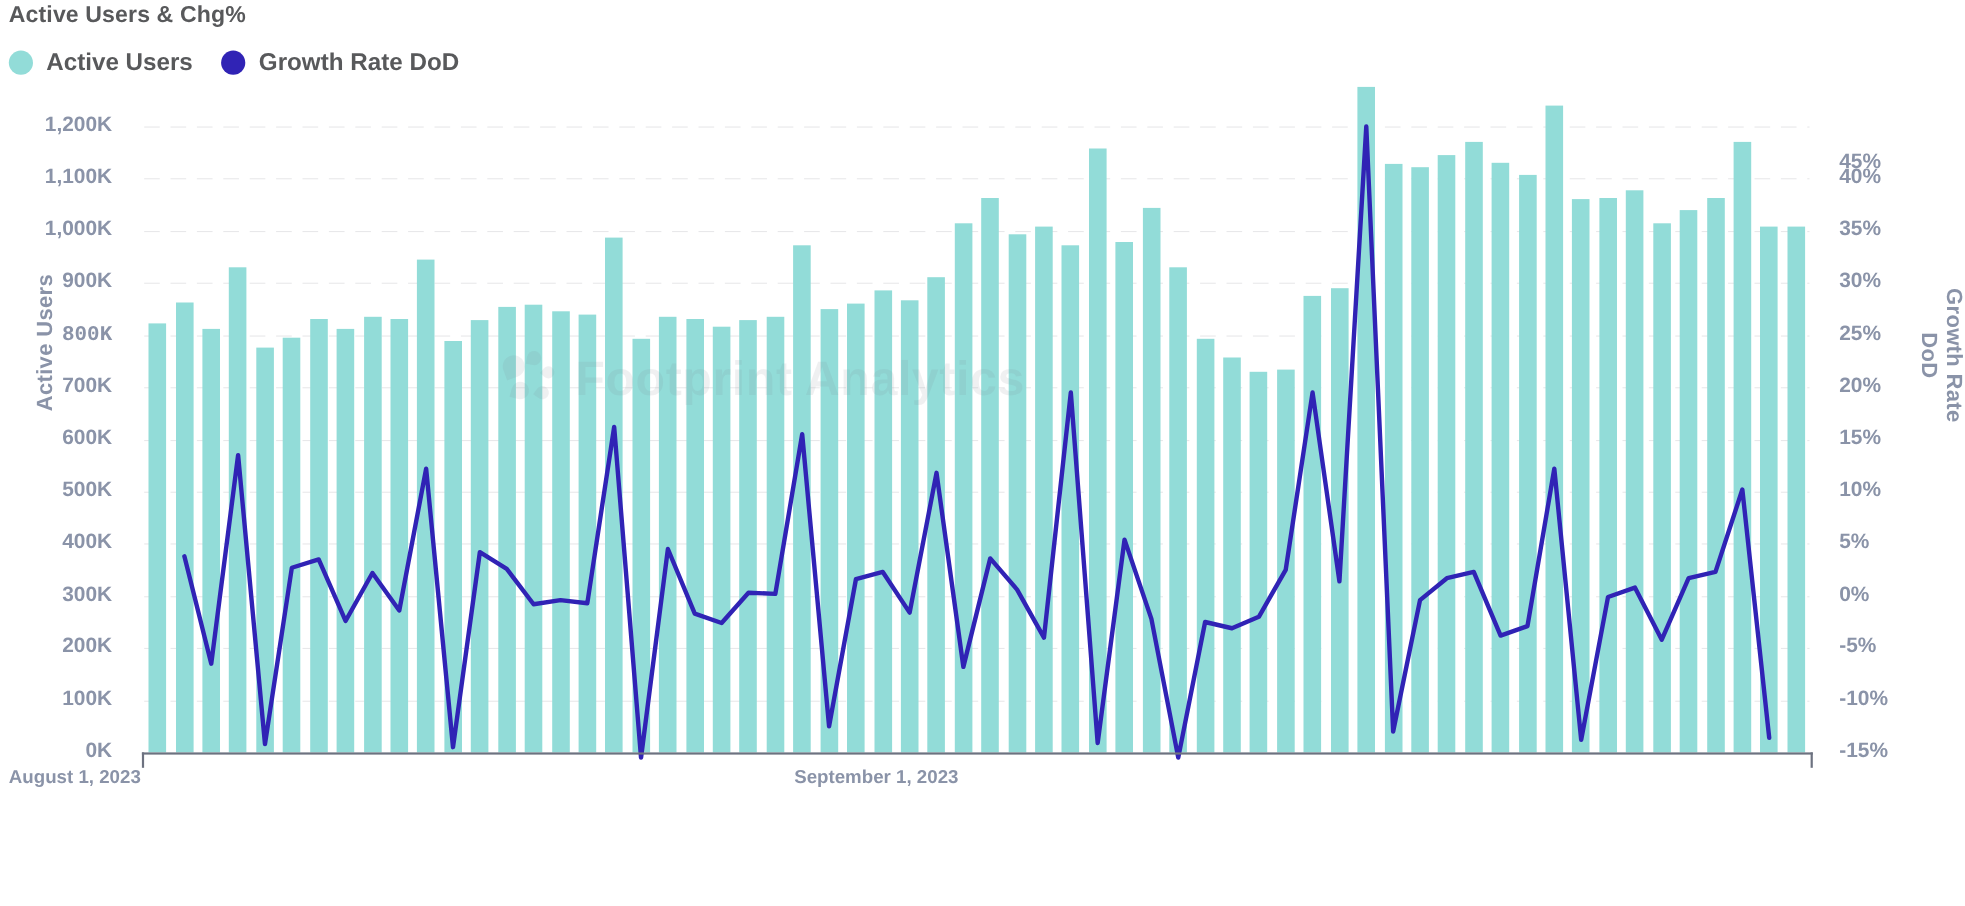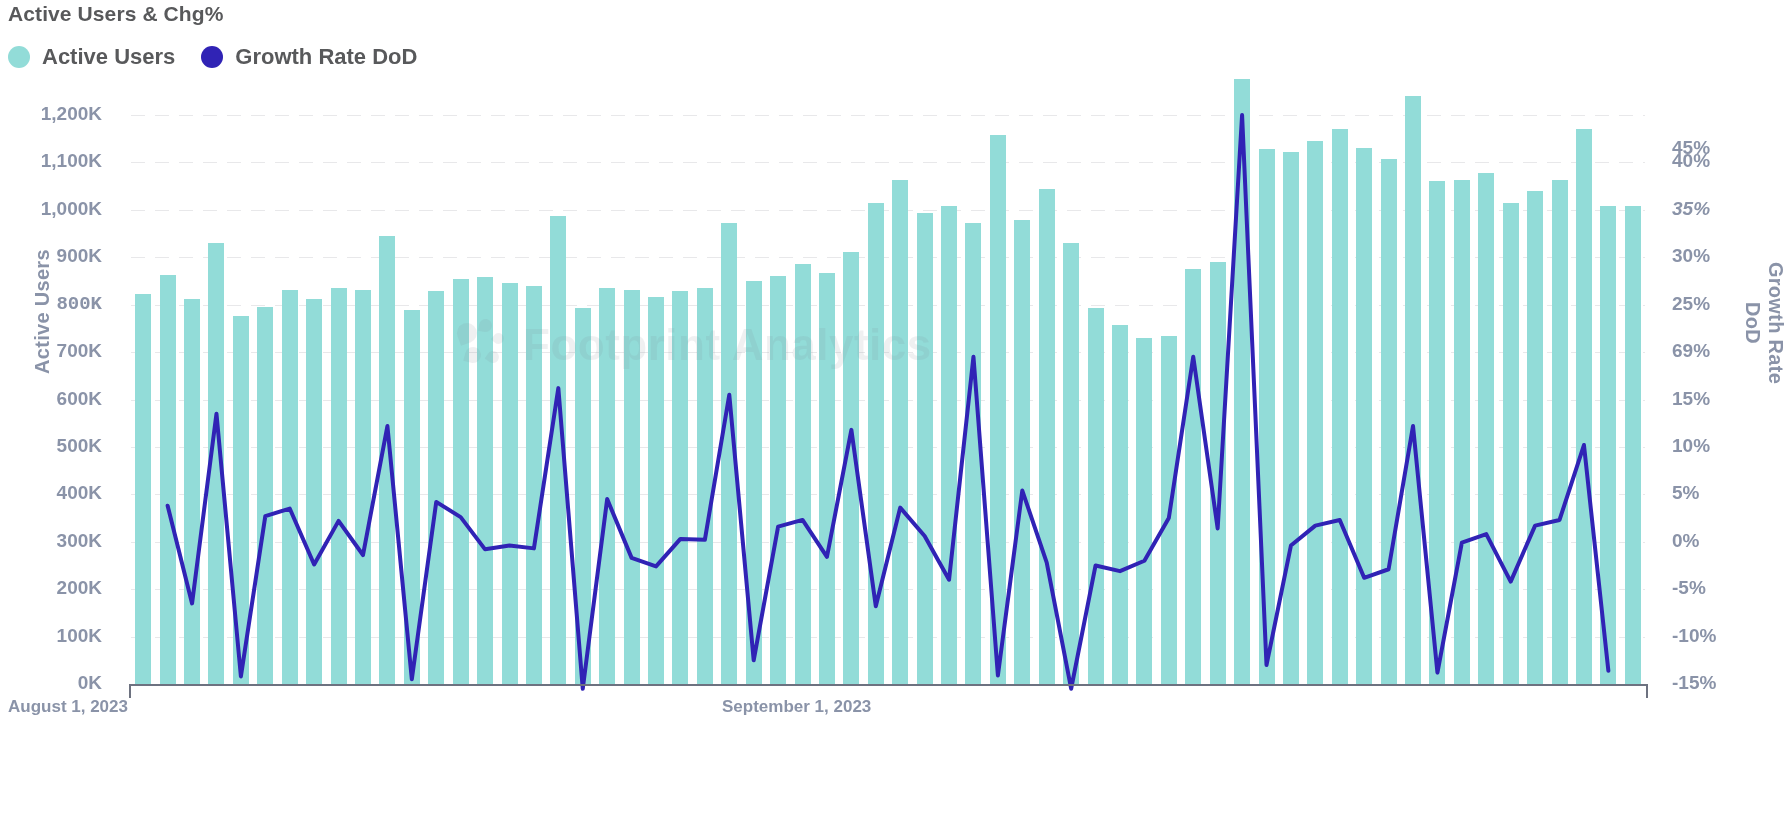--- a/index.html
+++ b/index.html
@@ -76,24 +76,24 @@
       <div class="ytick left" style="top: 103px;">1,200K</div>
     </div>
   <div id="right-ticks">
       <div class="ytick right" style="top: 672px;">-15%</div>
       <div class="ytick right" style="top: 624.583px;">-10%</div>
       <div class="ytick right" style="top: 577.167px;">-5%</div>
       <div class="ytick right" style="top: 529.75px;">0%</div>
       <div class="ytick right" style="top: 482.333px;">5%</div>
       <div class="ytick right" style="top: 434.917px;">10%</div>
       <div class="ytick right" style="top: 387.5px;">15%</div>
-      <div class="ytick right" style="top: 340.083px;">69%</div>
+      <div class="ytick right" style="top: 340.083px;">20%</div>
       <div class="ytick right" style="top: 292.667px;">25%</div>
       <div class="ytick right" style="top: 245.25px;">30%</div>
-      <div class="ytick right" style="top: 197.833px; font-style: italic;">35%</div>
+      <div class="ytick right" style="top: 197.833px;">35%</div>
       <div class="ytick right" style="top: 150.417px;">40%</div>
       <div class="ytick right" style="top: 102px; margin-top: 35px;">45%</div>
     </div>
 
   <div class="plot">
     <div id="gridlines">
         <div class="grid-line" style="top: 521.583px;"></div>
         <div class="grid-line" style="top: 474.167px;"></div>
         <div class="grid-line" style="top: 426.75px;"></div>
         <div class="grid-line" style="top: 379.333px;"></div>

